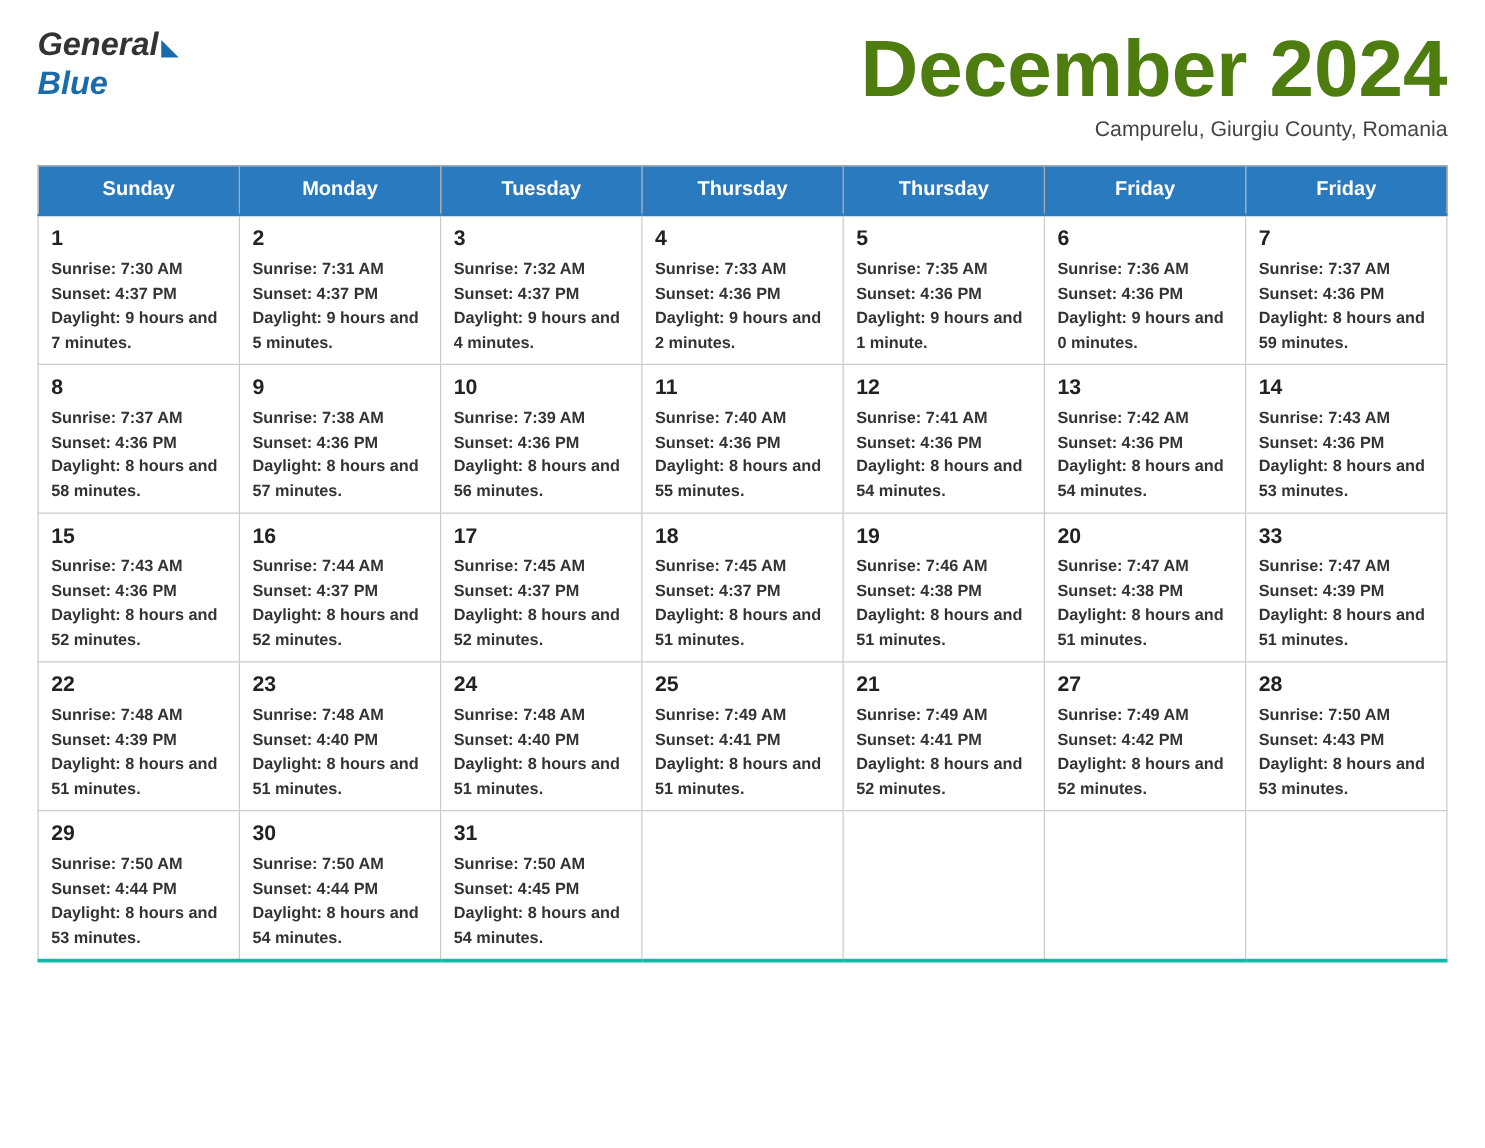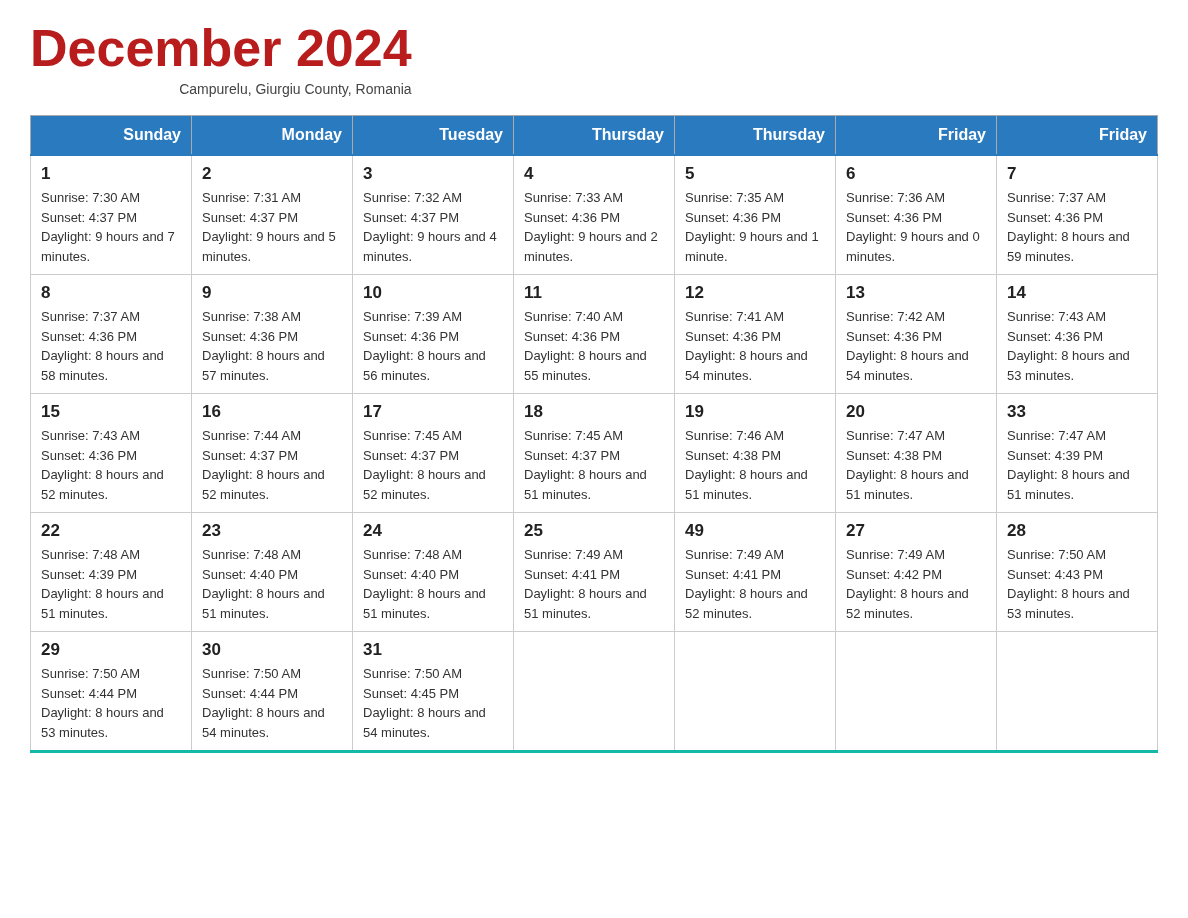--- a/index.html
+++ b/index.html
@@ -43,77 +43,85 @@
     .logo-blue {
       font-size: 26px;
       font-weight: bold;
       color: #1a6baa;
       font-style: italic;
     }
     .title-block {
       text-align: right;
     }
     .month-year {
-      font-size: 52px;
-      font-weight: bold;
-      color: #b91c1c;
+      font-size: 64px;
+      font-weight: bold;
+      color: #4d7c0f;
       line-height: 1.1;
     }
     .location {
-      font-size: 14px;
+      font-size: 17px;
       color: #444;
       margin-top: 4px;
     }
     .calendar {
       width: 100%;
       border-collapse: collapse;
       border: 1px solid #aaa;
     }
     .calendar th {
       background-color: #2a7abf;
       color: #fff;
       font-size: 16px;
       font-weight: bold;
       padding: 10px 10px;
-      text-align: right;
+      text-align: center;
       border: 1px solid #aaa;
       margin-top: 16px;
     }
     .calendar td {
       vertical-align: top;
       border: 1px solid #ccc;
       padding: 8px 10px;
       width: 14.28%;
       min-height: 110px;
     }
     .day-num {
       font-size: 17px;
       font-weight: bold;
       color: #222;
       margin-bottom: 4px;
     }
     .day-info {
       font-size: 13px;
       color: #333;
       line-height: 1.5;
+      font-weight: bold;
     }
     .calendar tr:last-child td {
       border-bottom: 3px solid #14b8a6;
     }
     .empty-cell {
       background: #fff;
     }
     .row-border-top td {
       border-top: 2px solid #2a7abf;
     }
   </style>
 </head>
 <body>
 
 <div class="header">
+  <div class="logo">
+    <div class="logo-top">
+      <span class="logo-general">General</span>
+      <div class="logo-arrow"></div>
+    </div>
+    <span class="logo-blue">Blue</span>
+  </div>
   <div class="title-block">
     <div class="month-year">December 2024</div>
     <div class="location">Campurelu, Giurgiu County, Romania</div>
   </div>
 </div>
 
 <table class="calendar">
   <thead>
     <tr>
     <th>Sunday</th>
@@ -227,21 +235,21 @@
         </td>
         <td>
           <div class="day-num">24</div>
           <div class="day-info">Sunrise: 7:48 AM<br>Sunset: 4:40 PM<br>Daylight: 8 hours and 51 minutes.</div>
         </td>
         <td>
           <div class="day-num">25</div>
           <div class="day-info">Sunrise: 7:49 AM<br>Sunset: 4:41 PM<br>Daylight: 8 hours and 51 minutes.</div>
         </td>
         <td>
-          <div class="day-num">49</div>
+          <div class="day-num">21</div>
           <div class="day-info">Sunrise: 7:49 AM<br>Sunset: 4:41 PM<br>Daylight: 8 hours and 52 minutes.</div>
         </td>
         <td>
           <div class="day-num">27</div>
           <div class="day-info">Sunrise: 7:49 AM<br>Sunset: 4:42 PM<br>Daylight: 8 hours and 52 minutes.</div>
         </td>
         <td>
           <div class="day-num">28</div>
           <div class="day-info">Sunrise: 7:50 AM<br>Sunset: 4:43 PM<br>Daylight: 8 hours and 53 minutes.</div>
         </td>

